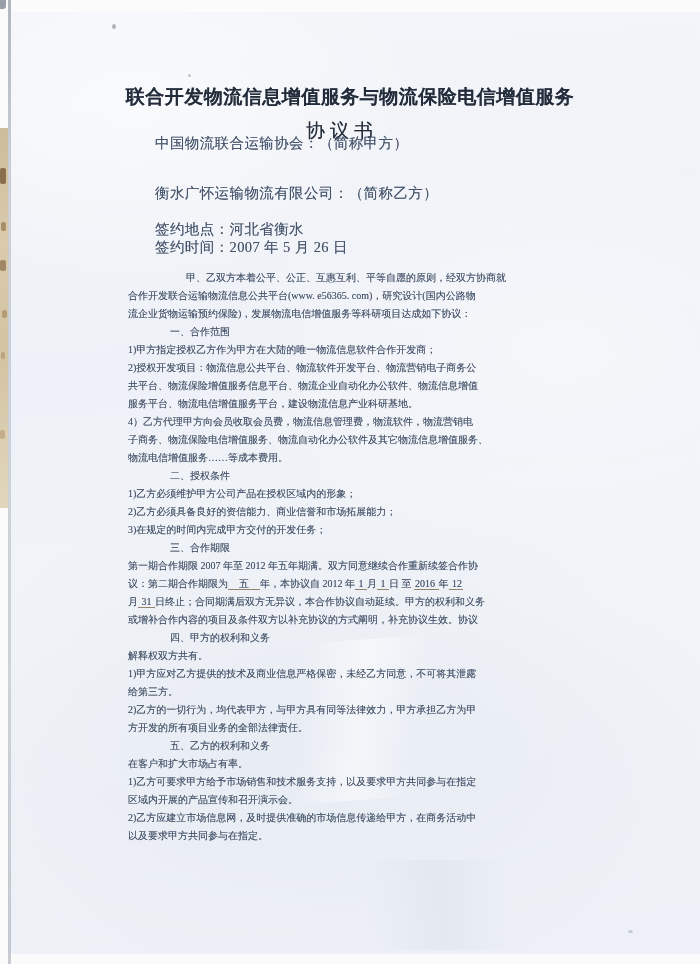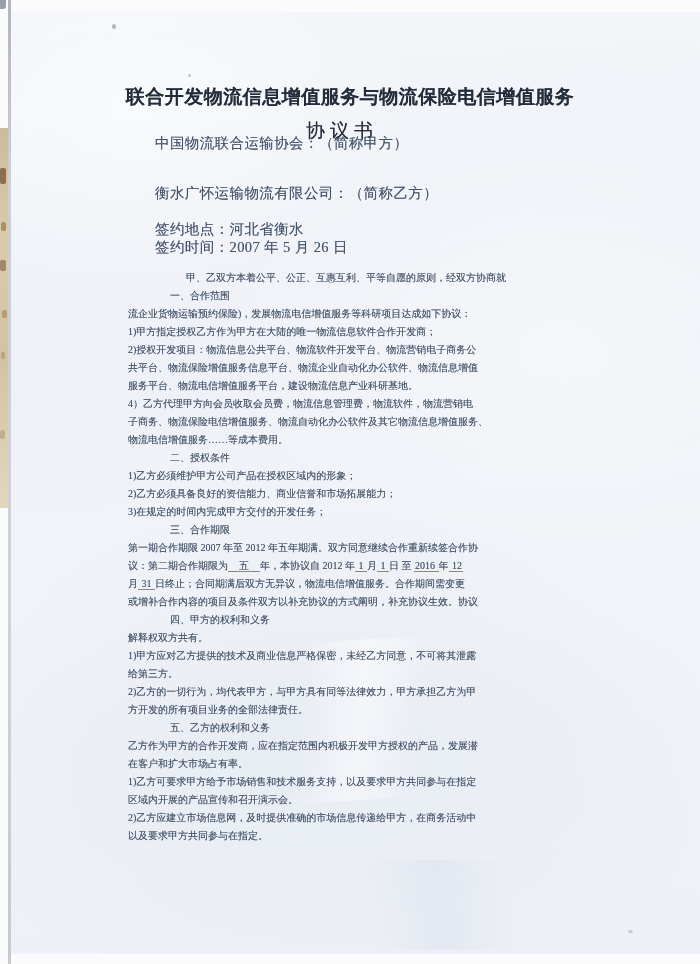--- a/index.html
+++ b/index.html
@@ -94,46 +94,46 @@
 
   <div class="doc">
     <div class="title-1">联合开发物流信息增值服务与物流保险电信增值服务</div>
     <div class="title-2">协议书</div>
     <div class="pline p-a">中国物流联合运输协会：（简称甲方）</div>
     <div class="pline p-b">衡水广怀运输物流有限公司：（简称乙方）</div>
     <div class="pline p-place">签约地点：河北省衡水</div>
     <div class="pline p-date">签约时间：2007 年 5 月 26 日</div>
     <div class="body">
         <div class="bline" style="padding-left: 58px;"><span>甲、乙双方本着公平、公正、互惠互利、平等自愿的原则，经双方协商就</span></div>
+        <div class="bline"><span>合作开发联合运输物流信息公共平台(www. e56365. com)，研究设计(国内公路物</span></div>
+        <div class="bline"><span>流企业货物运输预约保险)，发展物流电信增值服务等科研项目达成如下协议：</span></div>
         <div class="bline" style="padding-left: 42px;"><span>一、合作范围</span></div>
-        <div class="bline"><span>流企业货物运输预约保险)，发展物流电信增值服务等科研项目达成如下协议：</span></div>
         <div class="bline"><span>1)甲方指定授权乙方作为甲方在大陆的唯一物流信息软件合作开发商；</span></div>
         <div class="bline"><span>2)授权开发项目：物流信息公共平台、物流软件开发平台、物流营销电子商务公</span></div>
         <div class="bline"><span>共平台、物流保险增值服务信息平台、物流企业自动化办公软件、物流信息增值</span></div>
         <div class="bline"><span>服务平台、物流电信增值服务平台，建设物流信息产业科研基地。</span></div>
         <div class="bline"><span>4）乙方代理甲方向会员收取会员费，物流信息管理费，物流软件，物流营销电</span></div>
         <div class="bline"><span>子商务、物流保险电信增值服务、物流自动化办公软件及其它物流信息增值服务、</span></div>
         <div class="bline"><span>物流电信增值服务……等成本费用。</span></div>
         <div class="bline" style="padding-left: 42px;"><span>二、授权条件</span></div>
         <div class="bline"><span>1)乙方必须维护甲方公司产品在授权区域内的形象；</span></div>
         <div class="bline"><span>2)乙方必须具备良好的资信能力、商业信誉和市场拓展能力；</span></div>
         <div class="bline"><span>3)在规定的时间内完成甲方交付的开发任务；</span></div>
         <div class="bline" style="padding-left: 42px;"><span>三、合作期限</span></div>
         <div class="bline"><span>第一期合作期限 2007 年至 2012 年五年期满。双方同意继续合作重新续签合作协</span></div>
         <div class="bline"><span>议：第二期合作期限为</span><span class="blank-filled">　五　</span><span>年，本协议自 2012 年</span><span class="blank-filled"> 1 </span><span>月</span><span class="blank-filled"> 1 </span><span>日 至 </span><span class="blank-filled"> 2016 </span><span>年</span><span class="blank-filled"> 12</span></div>
-        <div class="bline"><span>月</span><span class="blank-filled"> 31 </span><span>日终止；合同期满后双方无异议，物流电信增值服务。合作期间需变更</span></div>
+        <div class="bline"><span>月</span><span class="blank-filled"> 31 </span><span>日终止；合同期满后双方无异议，本合作协议自动延续。甲方的权利和义务</span></div>
         <div class="bline"><span>或增补合作内容的项目及条件双方以补充协议的方式阐明，补充协议生效。协议</span></div>
         <div class="bline" style="padding-left: 42px;"><span>四、甲方的权利和义务</span></div>
         <div class="bline"><span>解释权双方共有。</span></div>
         <div class="bline"><span>1)甲方应对乙方提供的技术及商业信息严格保密，未经乙方同意，不可将其泄露</span></div>
         <div class="bline"><span>给第三方。</span></div>
         <div class="bline"><span>2)乙方的一切行为，均代表甲方，与甲方具有同等法律效力，甲方承担乙方为甲</span></div>
         <div class="bline"><span>方开发的所有项目业务的全部法律责任。</span></div>
         <div class="bline" style="padding-left: 42px;"><span>五、乙方的权利和义务</span></div>
-        <div class="bline"><span>乙方作为甲方的合作开发商，应在指定范围内积极开发甲方授权的产品，发展潜</span></div>
         <div class="bline"><span>在客户和扩大市场占有率。</span></div>
         <div class="bline"><span>1)乙方可要求甲方给予市场销售和技术服务支持，以及要求甲方共同参与在指定</span></div>
         <div class="bline"><span>区域内开展的产品宣传和召开演示会。</span></div>
         <div class="bline"><span>2)乙方应建立市场信息网，及时提供准确的市场信息传递给甲方，在商务活动中</span></div>
         <div class="bline"><span>以及要求甲方共同参与在指定。</span></div>
       </div>
   </div>
 </div>
 
 </body></html>

